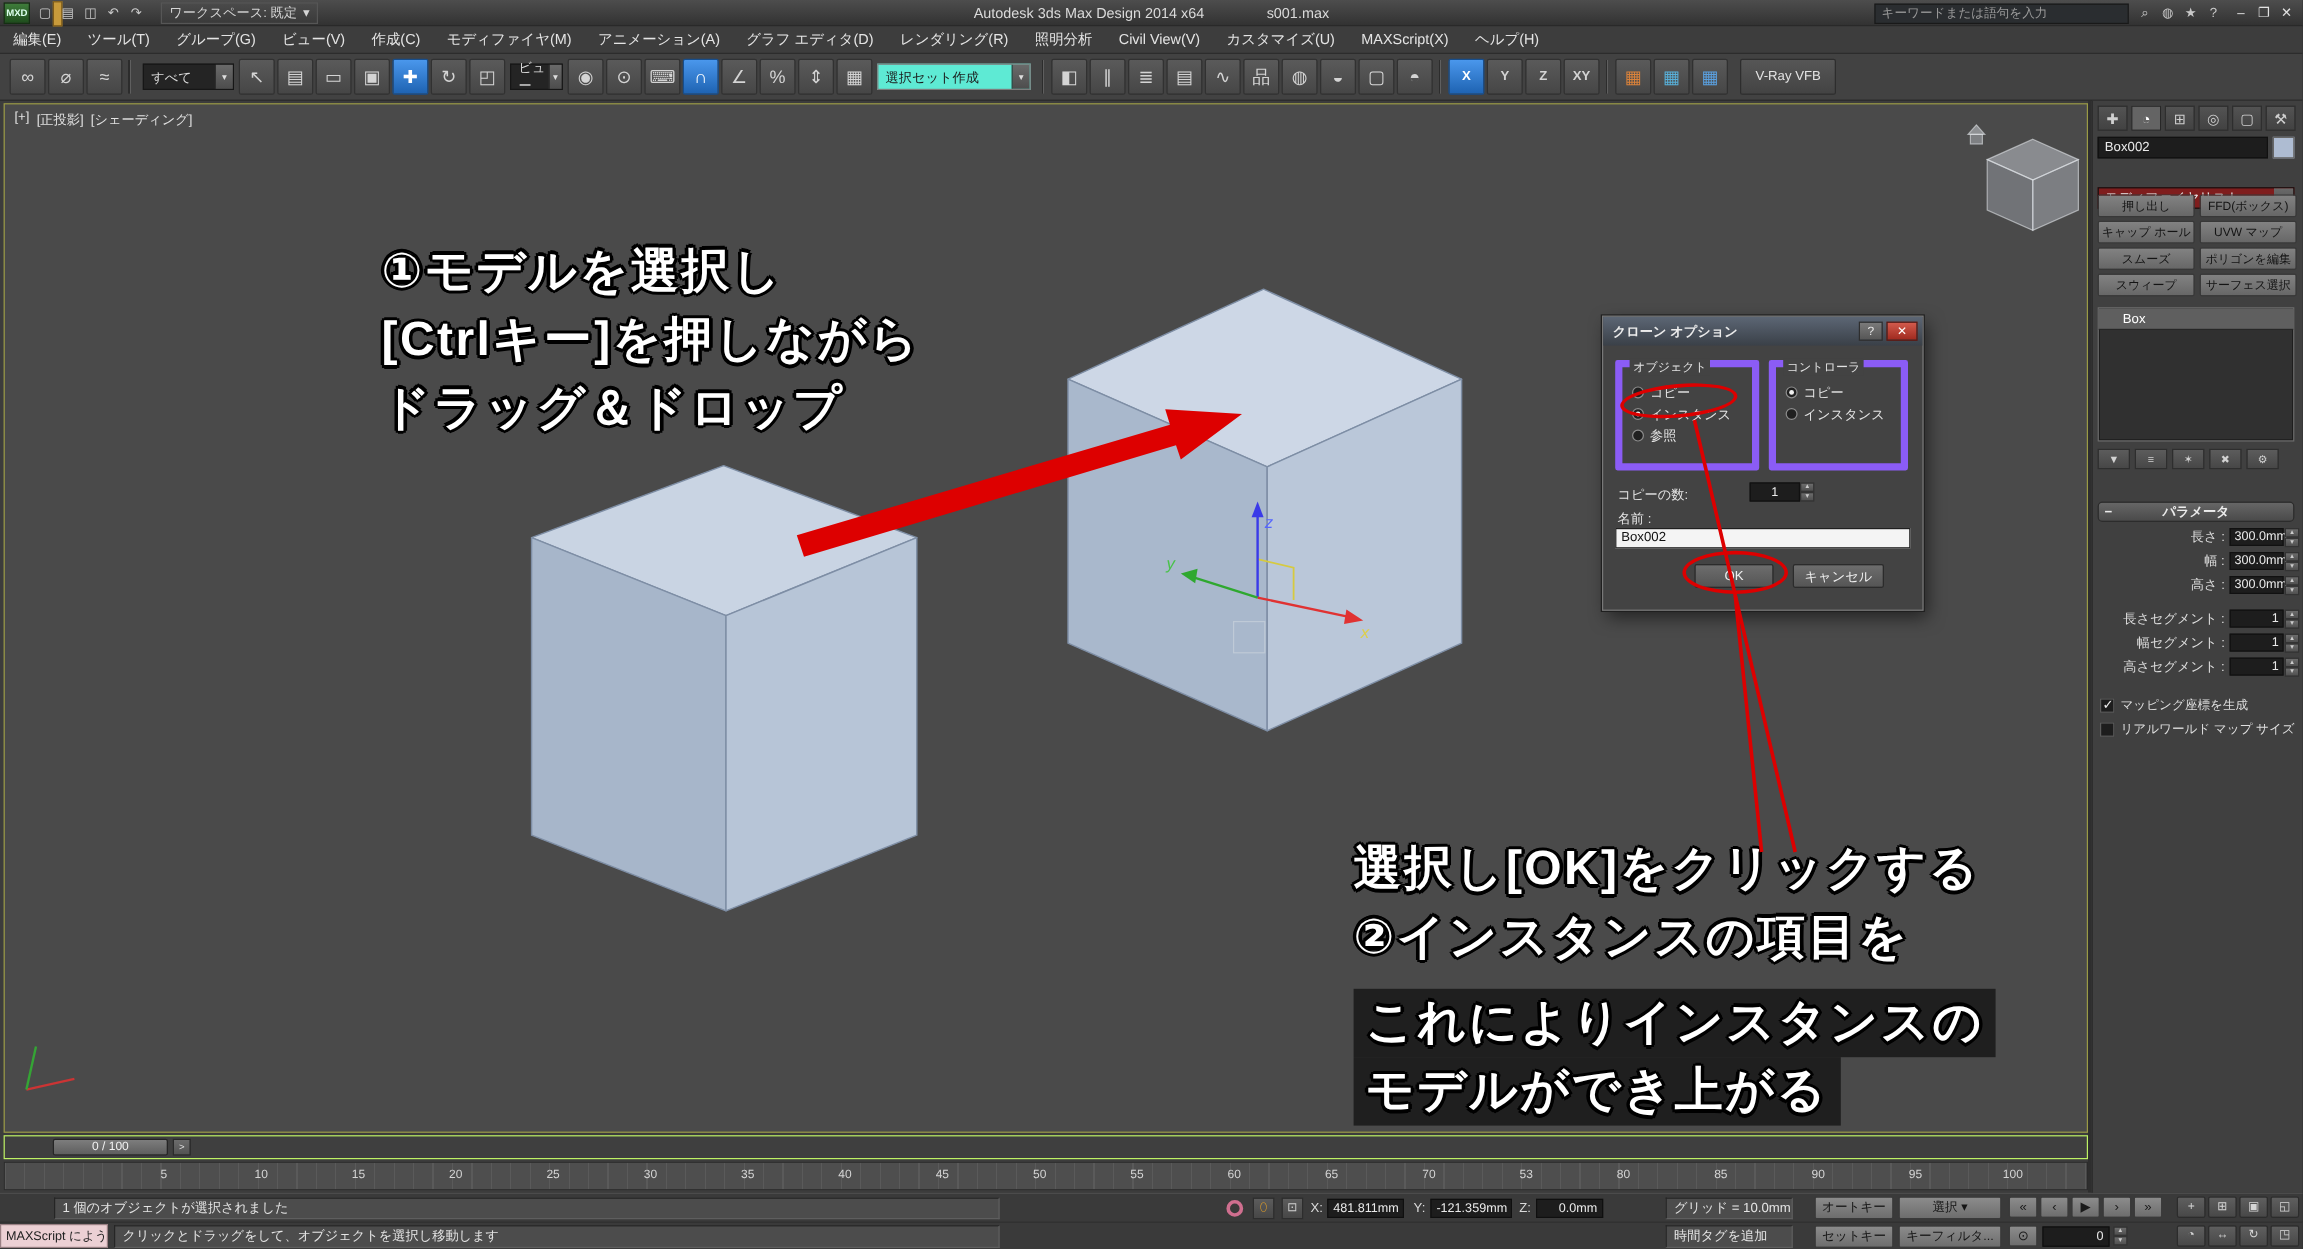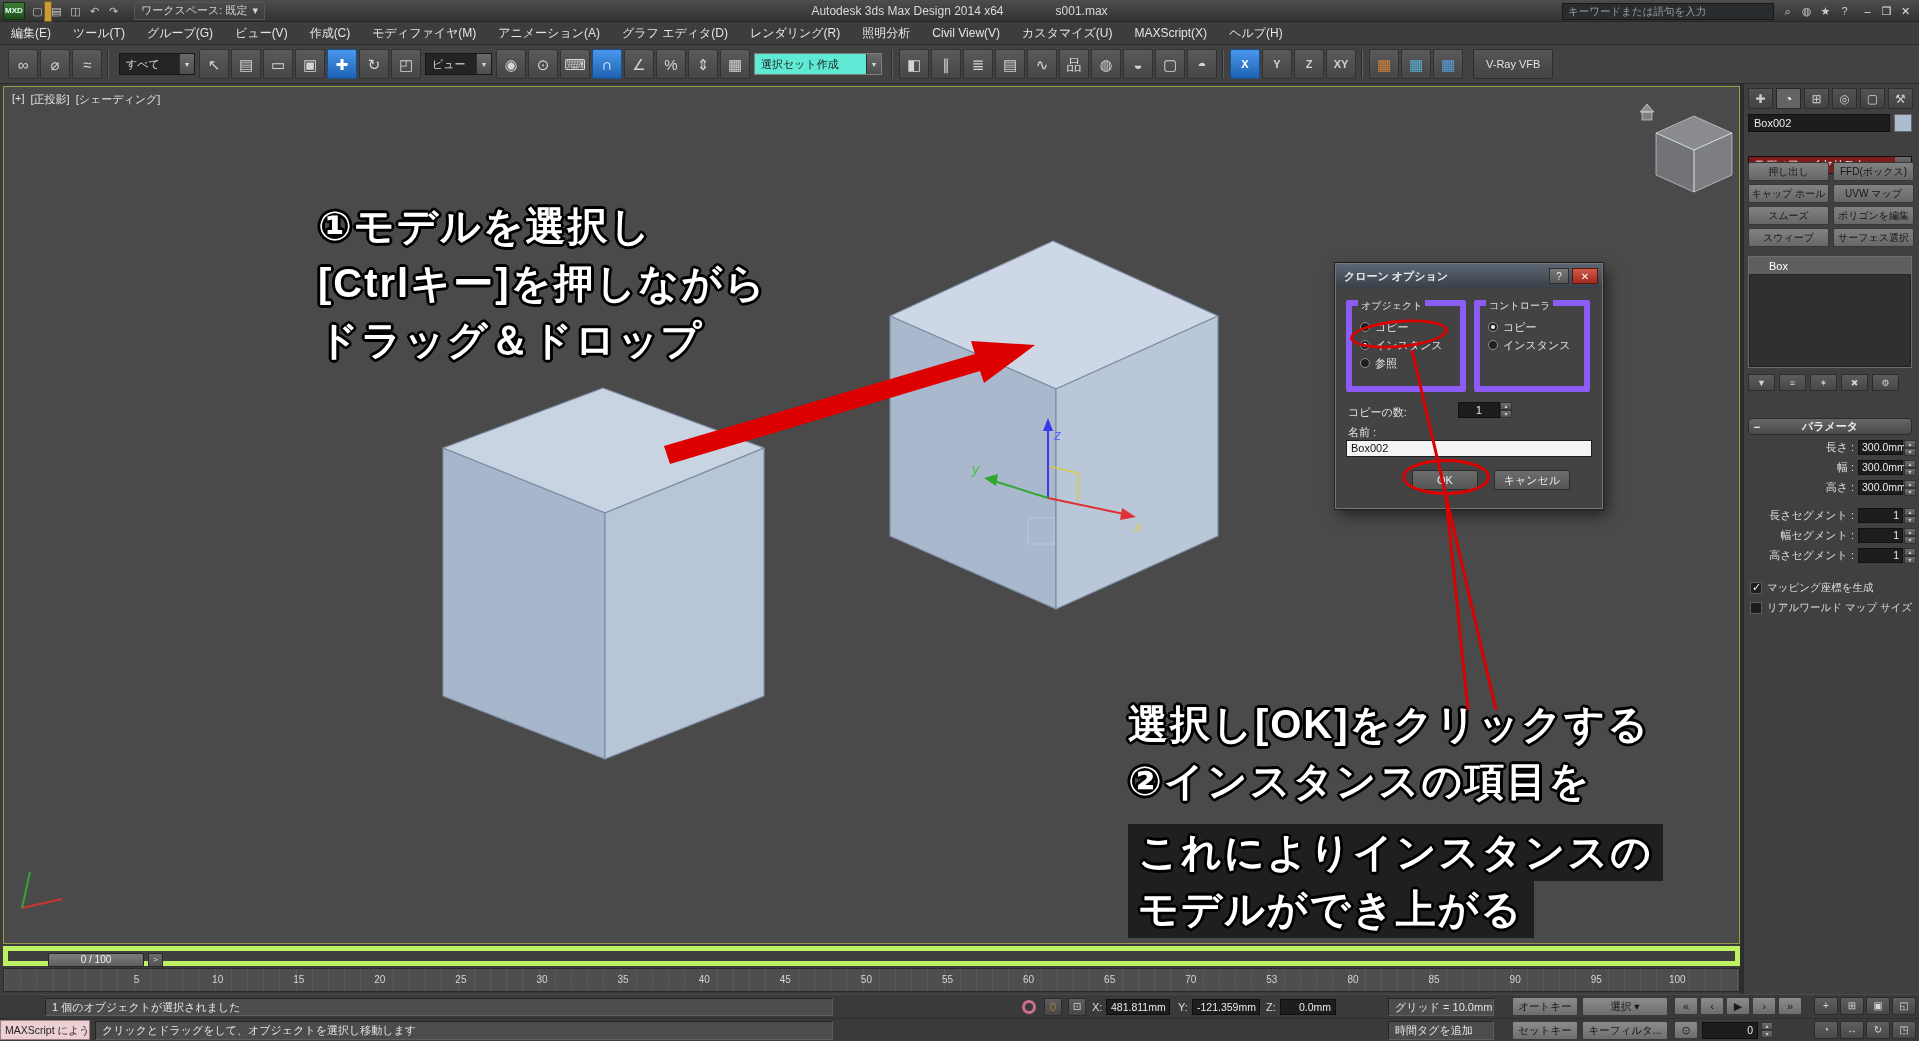--- a/index.html
+++ b/index.html
@@ -85,21 +85,21 @@
   .prow{display:flex;align-items:flex-start;height:20px;padding-left:16px}
   .plabel{width:98px;text-align:right;font-size:11px;color:#dedede;padding-right:4px;white-space:nowrap;overflow:hidden}
   .pfield{width:45px;height:15px;background:#1d1d1d;border:1px solid #111;color:#eaeaea;font-size:10.5px;text-align:right;padding:0 3px;line-height:13px}
   .parr{display:flex;flex-direction:column;width:12px;margin-left:1px}
   .cpchecks{position:absolute;left:6px;top:494px}
   .cbrow{display:flex;align-items:center;height:20px}
   .cb{width:12px;height:12px;background:#1d1d1d;border:1px solid #5c5c5c;margin-right:5px;position:relative;flex:0 0 auto}
   .cb.checked::after{content:"✓";position:absolute;left:1px;top:-2px;color:#eee;font-size:11px}
   .cblabel{font-size:10.5px;color:#dedede;white-space:nowrap}
   
-  .timerow{position:absolute;left:3px;top:946px;width:1737px;height:20px;background:#3f3f3f;border:5px solid #bef264;z-index:2}
+  .timerow{position:absolute;left:3px;top:946px;width:1737px;height:20px;background:#3f3f3f;border:1px solid #bef264;z-index:2}
   .timehandle{position:absolute;left:40px;top:2px;width:96px;height:14px;background:linear-gradient(#7d7d7d,#5e5e5e);border:1px solid #252525;border-radius:2px;color:#f2f2f2;font-size:10px;text-align:center;line-height:12px;cursor:default}
   .timenext{position:absolute;left:140px;top:2px;width:15px;height:14px;background:linear-gradient(#6c6c6c,#525252);border:1px solid #2a2a2a;color:#ddd;font-size:8px;text-align:center;line-height:12px;cursor:default}
   .ruler{position:absolute;left:3px;top:968px;width:1737px;height:24px;background:#4e4e4e;border:1px solid #2b2b2b;display:flex;padding-left:92px;z-index:2;background-image:repeating-linear-gradient(90deg,rgba(255,255,255,0.07) 0,rgba(255,255,255,0.07) 1px,transparent 1px,transparent 16.2px)}
   .tick{flex:0 0 81.1px;text-align:center;font-size:10px;color:#d4d4d4;line-height:22px}
   .framemark{position:absolute;left:44px;top:1px;width:8px;height:21px;background:#c79a3b;border:1px solid #7c5a1a}
   
   .srow1{position:absolute;left:0;top:994px;width:1919px;height:24px;background:#3a3a3a;border-top:1px solid #4b4b4b}
   .srow2{position:absolute;left:0;top:1018px;width:1919px;height:23px;background:#3a3a3a;border-top:1px solid #303030}
   .sunk{position:absolute;background:#4c4c4c;border:1px solid;border-color:#252525 #5e5e5e #5e5e5e #252525;color:#e4e4e4;font-size:11px;line-height:16px;padding:0 6px;white-space:nowrap;overflow:hidden}
   .cfield{position:absolute;background:#1d1d1d;border:1px solid #0f0f0f;color:#eaeaea;font-size:10.5px;line-height:15px;text-align:right;padding:0 4px;white-space:nowrap;overflow:hidden}
@@ -208,21 +208,21 @@
         <button class="tbtn hl">
           <span class="g">✚</span>
         </button>
         <button class="tbtn">
           <span class="g">↻</span>
         </button>
         <button class="tbtn">
           <span class="g">◰</span>
         </button>
       </div>
-    <div class="tdd" style="width:67px">
+    <div class="tdd" style="width:44px">
       <span>ビュー</span>
         <span class="car">▾</span>
     </div>
     <div class="tbgroup">
 
     <button class="tbtn">
           <span class="g">◉</span>
         </button>
         <button class="tbtn">
           <span class="g">⊙</span>

